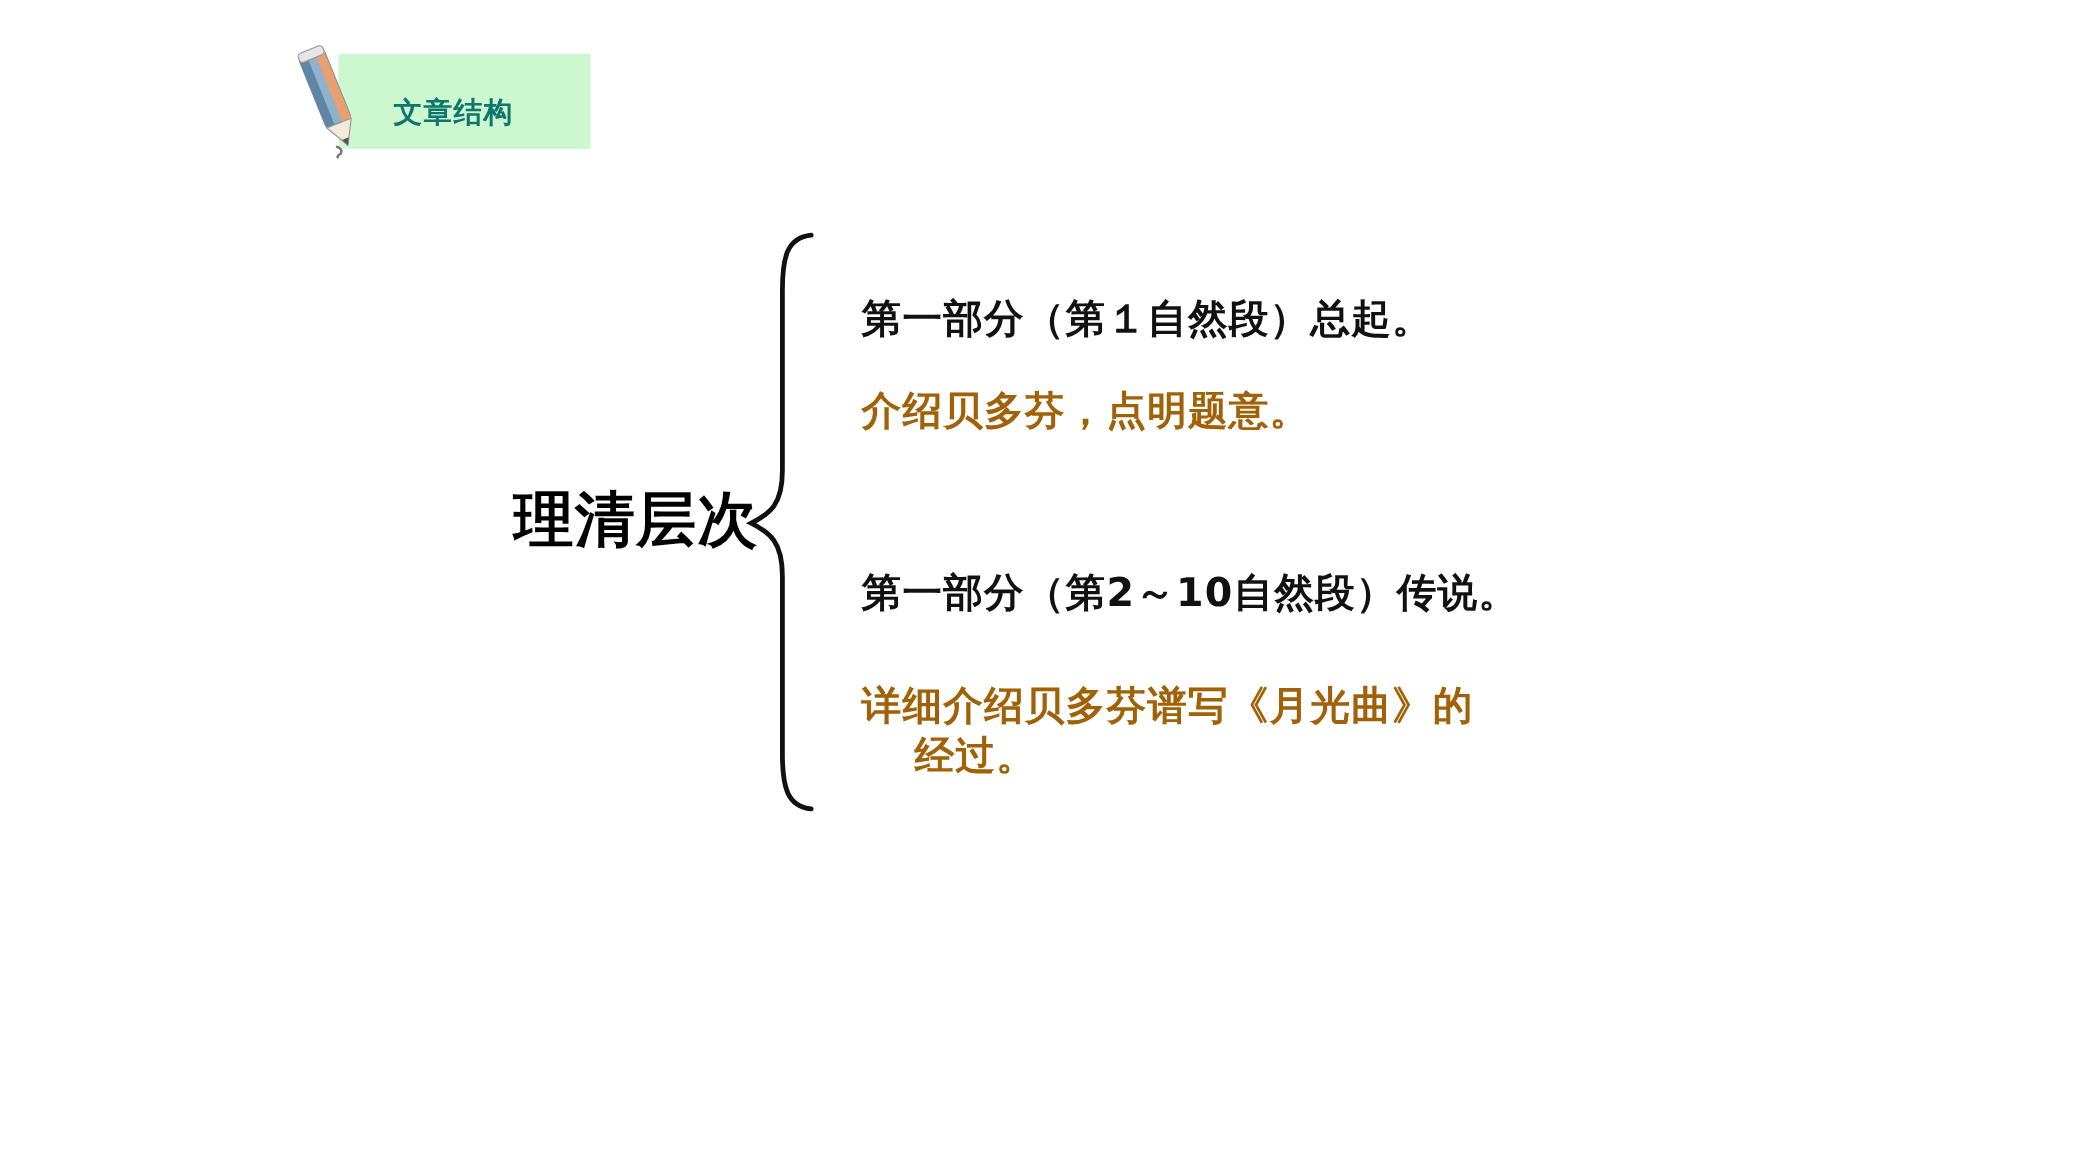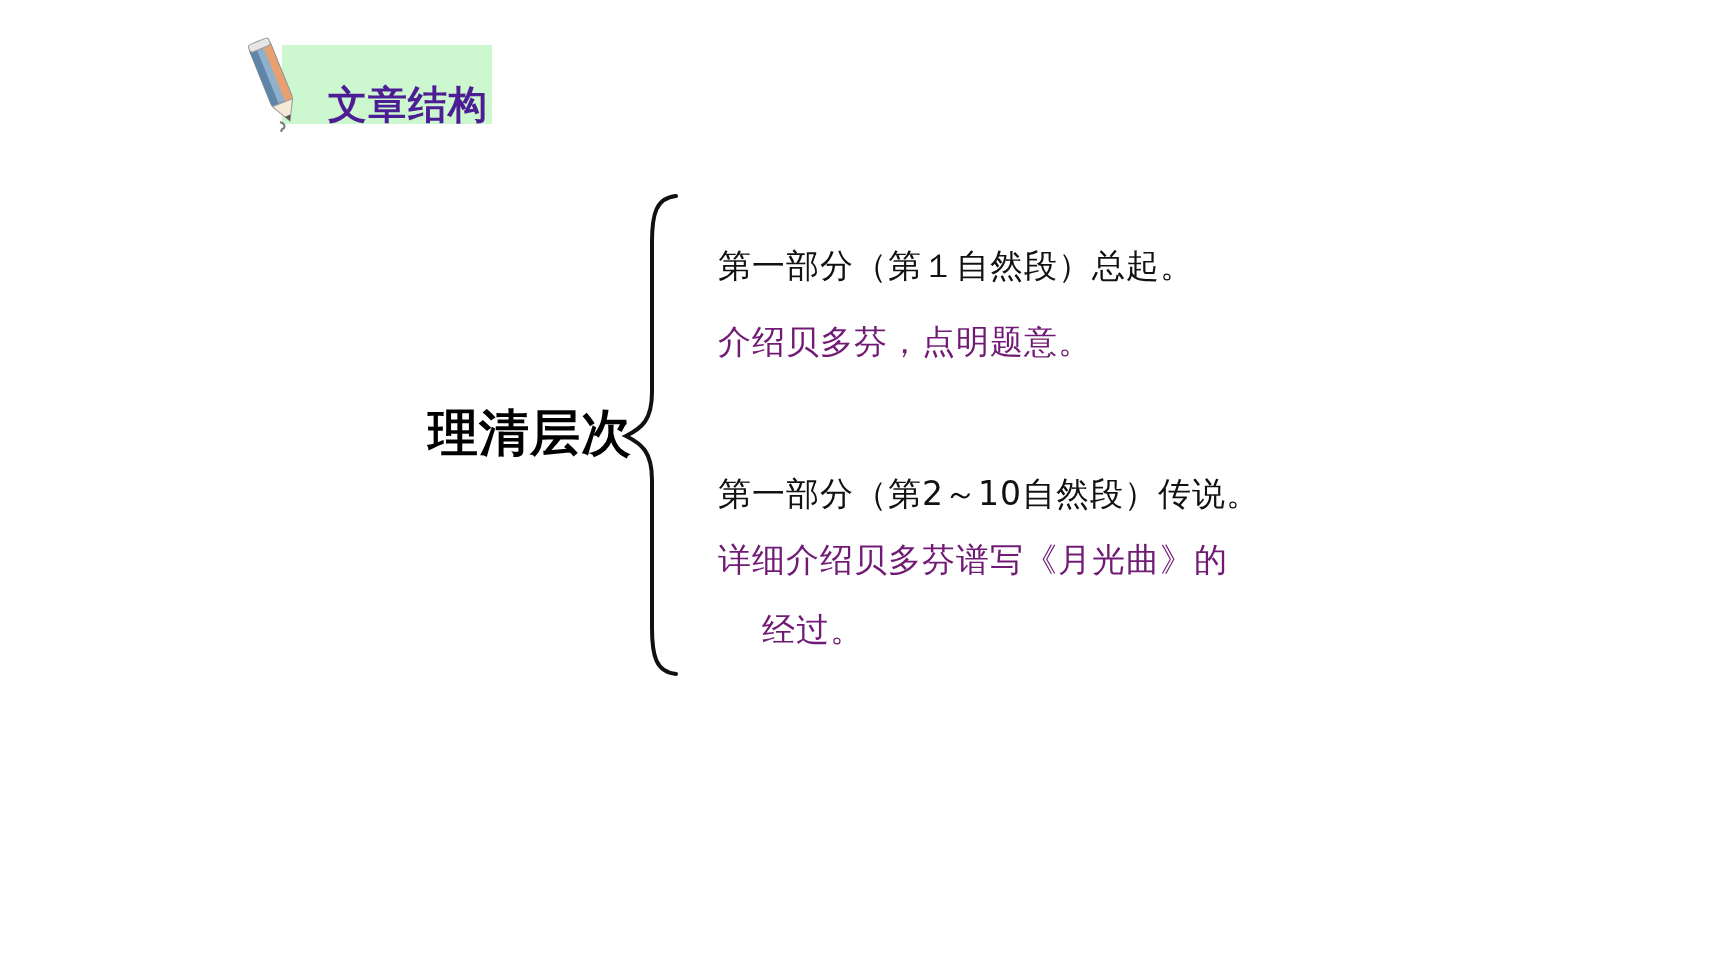--- a/index.html
+++ b/index.html
@@ -5,35 +5,35 @@
     html, body { margin: 0; padding: 0; }
     body {
       width: 1728px; height: 972px; background: #ffffff; position: relative; overflow: hidden;
       font-family: "DejaVu Sans", "Liberation Sans", sans-serif;
     }
     .title-box {
       position: absolute; left: 282px; top: 45px; width: 210px; height: 79px;
       background: #ccf7cf;
     }
     .title-text {
-      position: absolute; left: 328px; top: 78px; font-size: 39px; font-weight: bold; color: #4c1d95;
+      position: absolute; left: 328px; top: 78px; font-size: 24px; font-weight: bold; color: #0f766e;
       letter-spacing: 1px;
     }
     .pencil { position: absolute; left: 240px; top: 36px; width: 70px; height: 96px; }
     .main-label {
       position: absolute; left: 428px; top: 400px; font-size: 50px; font-weight: bold; color: #000;
       letter-spacing: 1px;
     }
     .brace { position: absolute; left: 620px; top: 192px; width: 60px; height: 486px; }
     .line {
-      position: absolute; left: 718px; font-size: 33px; font-weight: normal; white-space: nowrap;
+      position: absolute; left: 718px; font-size: 33px; font-weight: bold; white-space: nowrap;
       letter-spacing: 1px;
     }
     .black { color: #111; }
-    .red { color: #701a75; }
+    .red { color: #a16207; }
   </style>
 </head>
 <body>
 
 <div class="title-box"></div>
 <svg class="pencil" viewBox="0 0 70 96">
   <g transform="rotate(-22 35 48)">
     <rect x="24" y="6" width="22" height="62" rx="3" fill="#8fb1cc" stroke="#7a8a96" stroke-width="1.5"></rect>
     <rect x="24" y="6" width="7" height="62" fill="#5f86a8"></rect>
     <rect x="38" y="6" width="8" height="62" fill="#e8a070"></rect>
@@ -48,14 +48,14 @@
 <div class="main-label">理清层次</div>
 
 <svg class="brace" viewBox="0 0 60 486">
   <path d="M56 4 C 36 6, 32 22, 32 50 L 32 200 C 32 228, 22 236, 6 244 C 22 252, 32 260, 32 288 L 32 436 C 32 464, 36 480, 56 482" fill="none" stroke="#111" stroke-width="4" stroke-linecap="round"></path>
 </svg>
 
 <div class="line black" style="top:244px;">第一部分（第１自然段）总起。</div>
 <div class="line red" style="top:320px;">介绍贝多芬，点明题意。</div>
 
 <div class="line black" style="top:472px;">第一部分（第2～10自然段）传说。</div>
-<div class="line red" style="top:538px;">详细介绍贝多芬谱写《月光曲》的</div>
+<div class="line red" style="top:566px;">详细介绍贝多芬谱写《月光曲》的</div>
 <div class="line red" style="top:608px;margin-left:44px;">经过。</div>
 
 </body></html>

